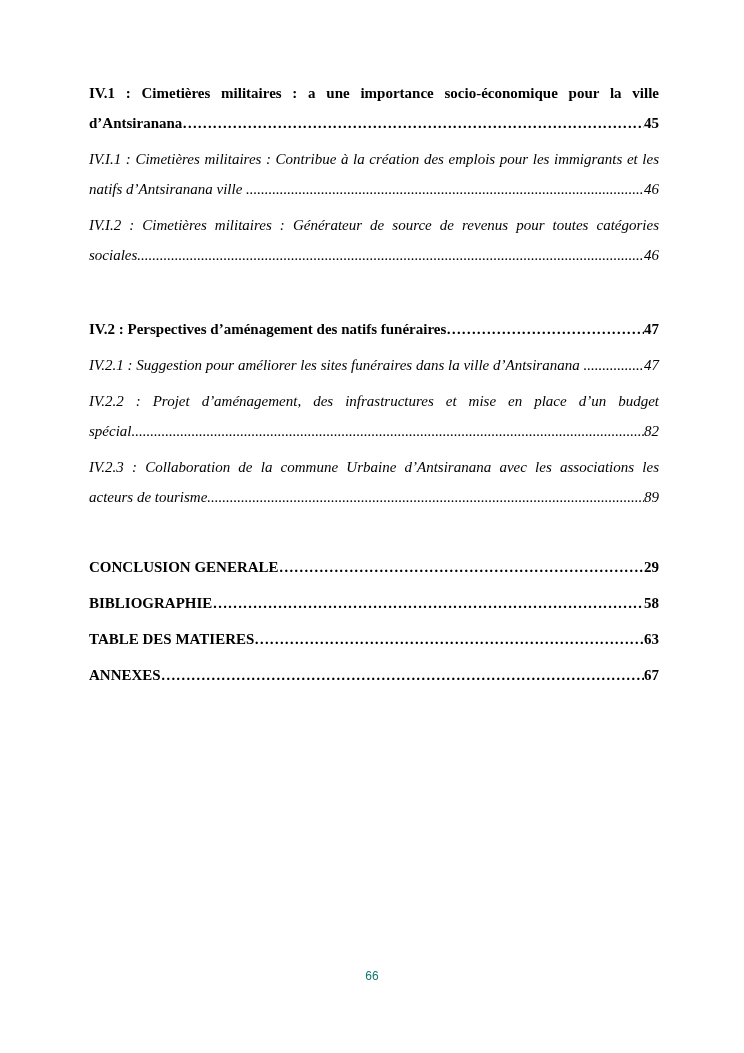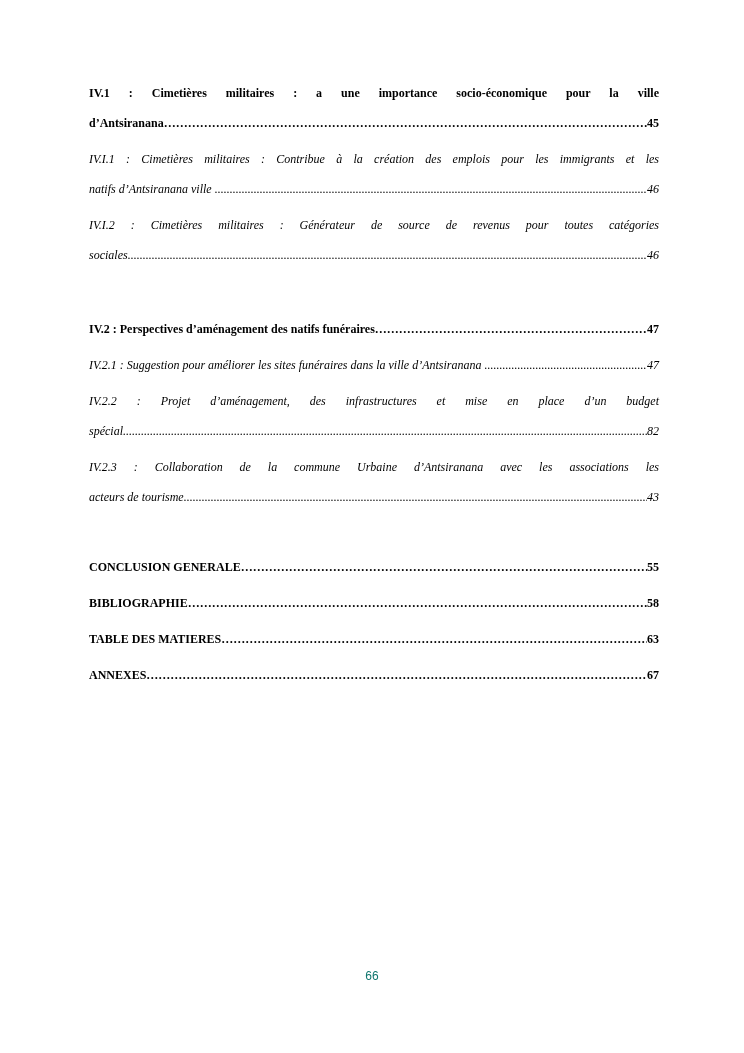--- a/index.html
+++ b/index.html
@@ -15,21 +15,21 @@
     background: #ffffff;
     color: #000000;
     font-family: "Liberation Serif", serif;
     overflow: hidden;
   }
   .content {
     position: absolute;
     left: 89px;
     top: 78px;
     width: 570px;
-    font-size: 12px;
+    font-size: 15px;
     line-height: 30px;
   }
   .entry {
     margin: 0 0 6px 0;
   }
   .entry.bold { font-weight: bold; }
   .entry.italic { font-style: italic; }
   .gap-lg { margin-top: 44px; }
   .gap-xl { margin-top: 40px; text-align: right; }
   
@@ -114,29 +114,29 @@
         <span class="dots">........................................................................................................................................................................................................................................</span>
         <span class="pg">82</span>
       </div>
     </div>
 
     <div class="entry italic">
       <div class="jline">IV.2.3 : Collaboration de la commune Urbaine d’Antsiranana avec les associations les</div>
       <div class="lline">
         <span class="txt">acteurs de tourisme</span>
         <span class="dots">........................................................................................................................................................................................................................................</span>
-        <span class="pg">43</span>
+        <span class="pg">89</span>
       </div>
     </div>
 
     <div class="entry bold gap-xl">
       <div class="lline">
         <span class="txt">CONCLUSION GENERALE</span>
         <span class="dots">………………………………………………………………………………………………………………</span>
-        <span class="pg">55</span>
+        <span class="pg">29</span>
       </div>
     </div>
 
     <div class="entry bold">
       <div class="lline">
         <span class="txt">BIBLIOGRAPHIE</span>
         <span class="dots">………………………………………………………………………………………………………………</span>
         <span class="pg">58</span>
       </div>
     </div>

